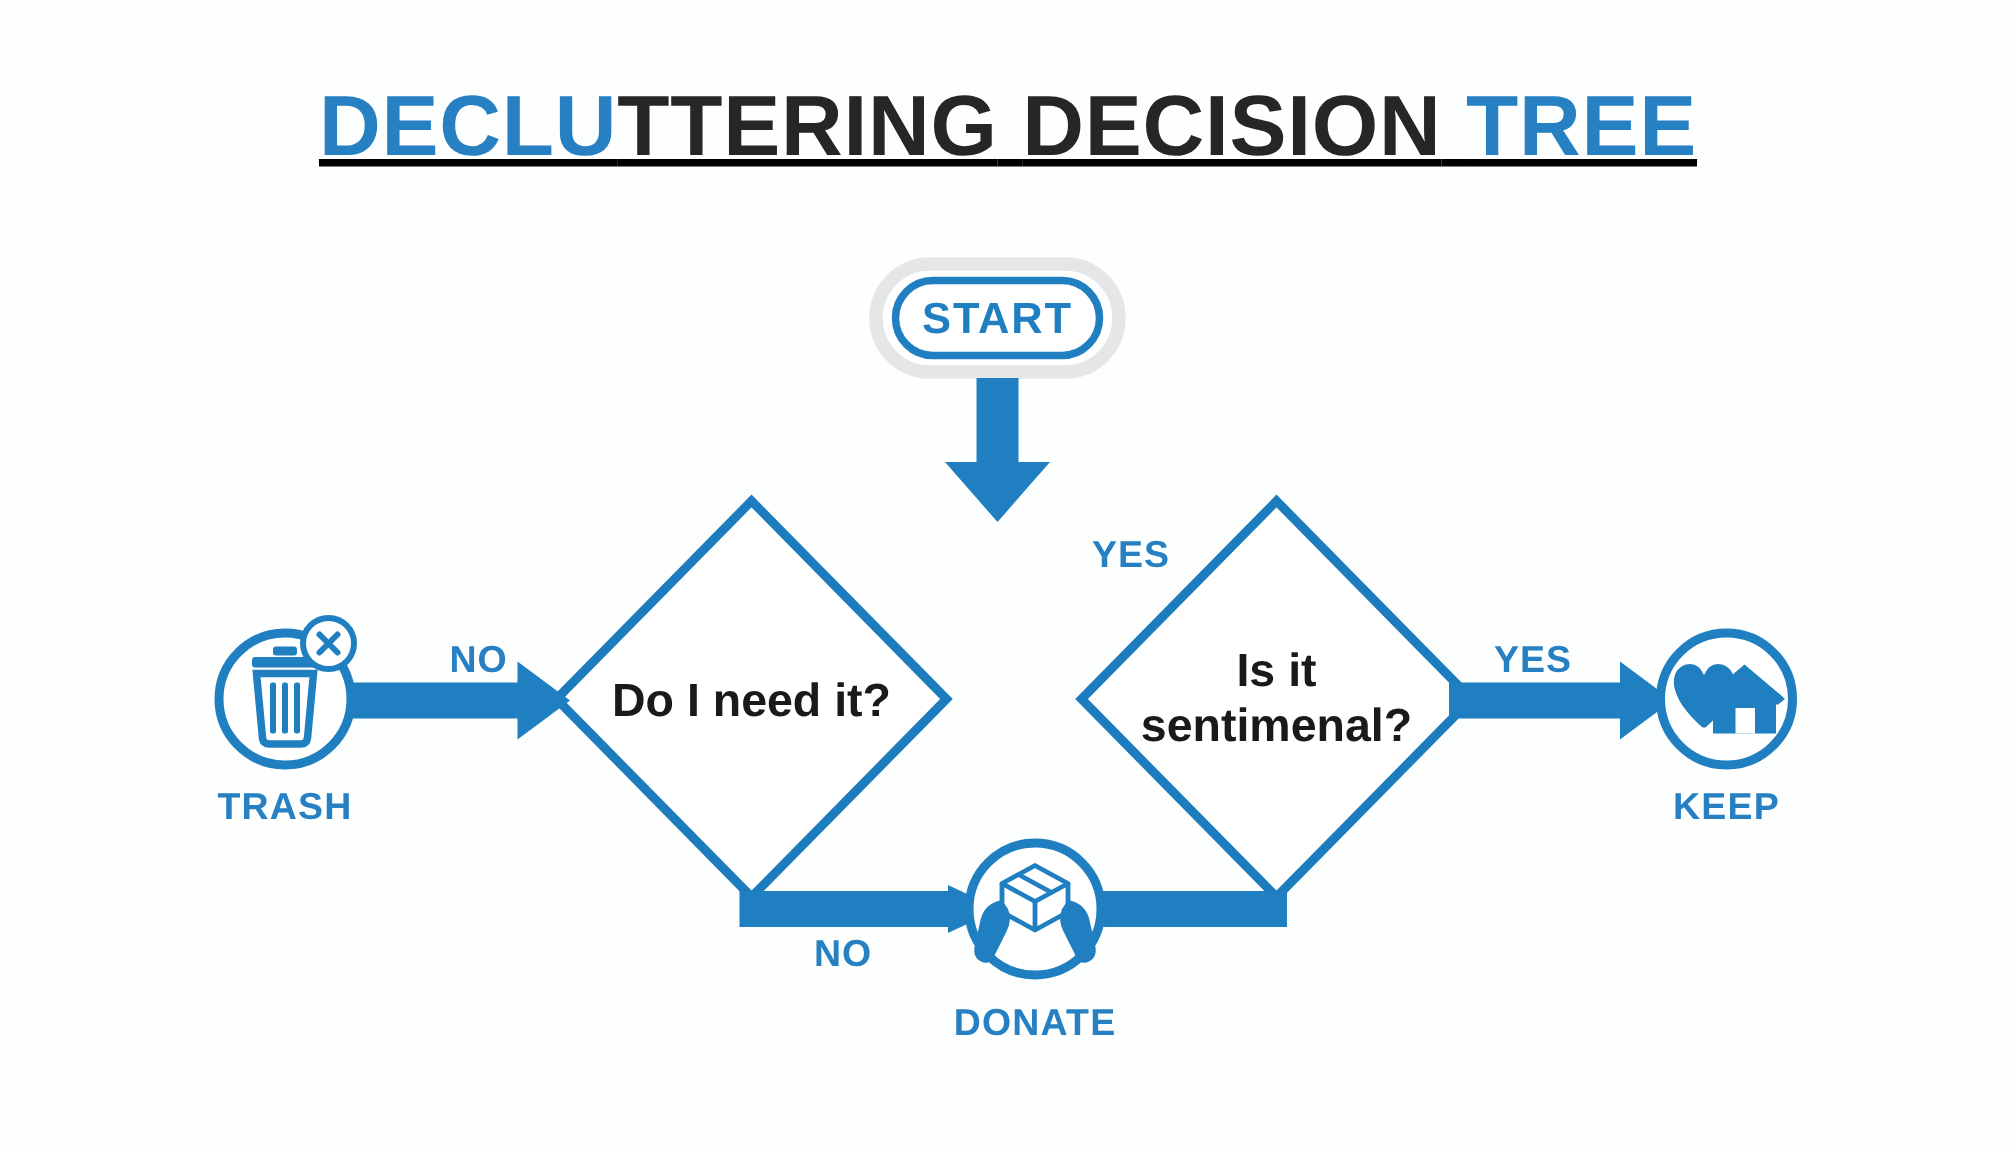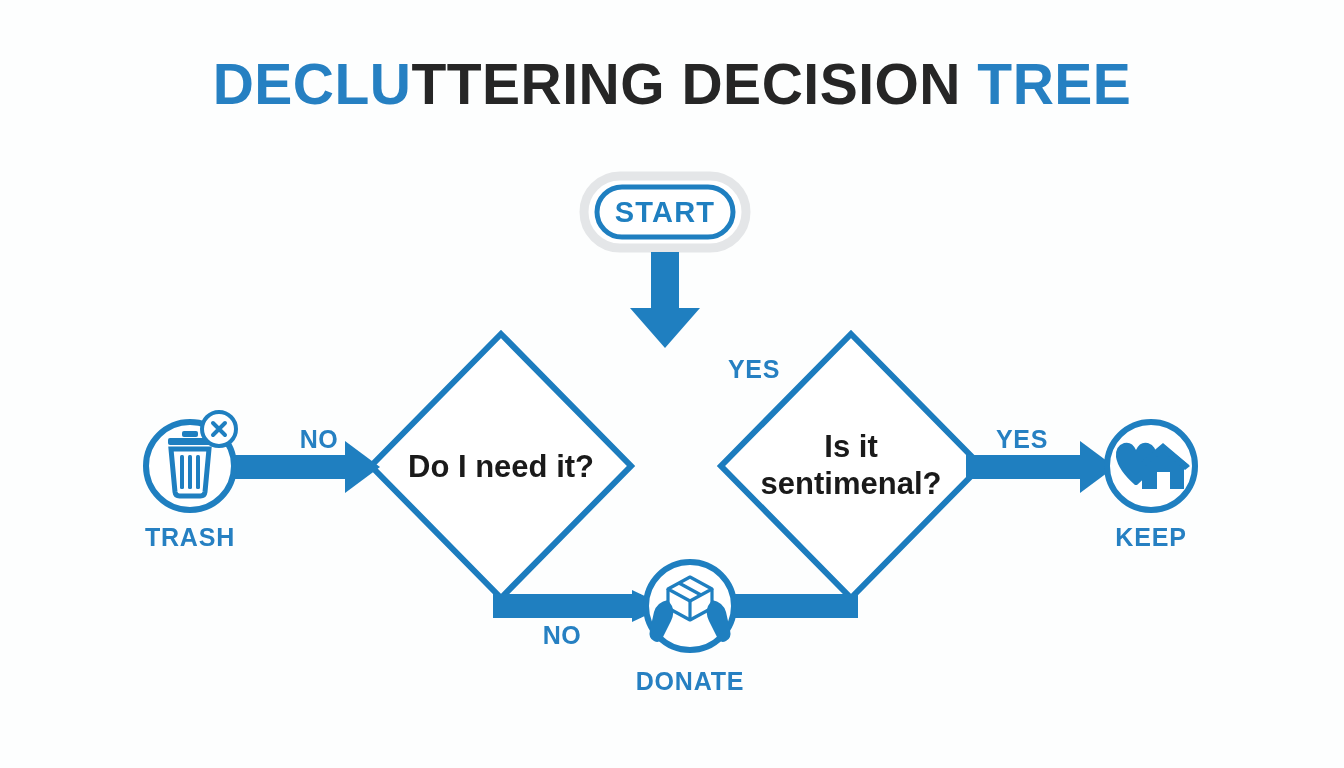--- a/index.html
+++ b/index.html
@@ -33,20 +33,21 @@
     width: 1344px;
     text-align: center;
     letter-spacing: 0.5px;
   }
   .title-text {
     font-family: "Liberation Sans", sans-serif;
     font-weight: bold;
     font-size: 57px;
     line-height: 64px;
     white-space: nowrap;
+    text-decoration: underline;
   }
   .t-blue { color: #2680c2; }
   .t-dark { color: #262626; }
   .node-text {
     font-family: "Liberation Sans", sans-serif;
     font-weight: bold;
     fill: #1a1a1a;
   }
   .edge-label {
     font-family: "Liberation Sans", sans-serif;

